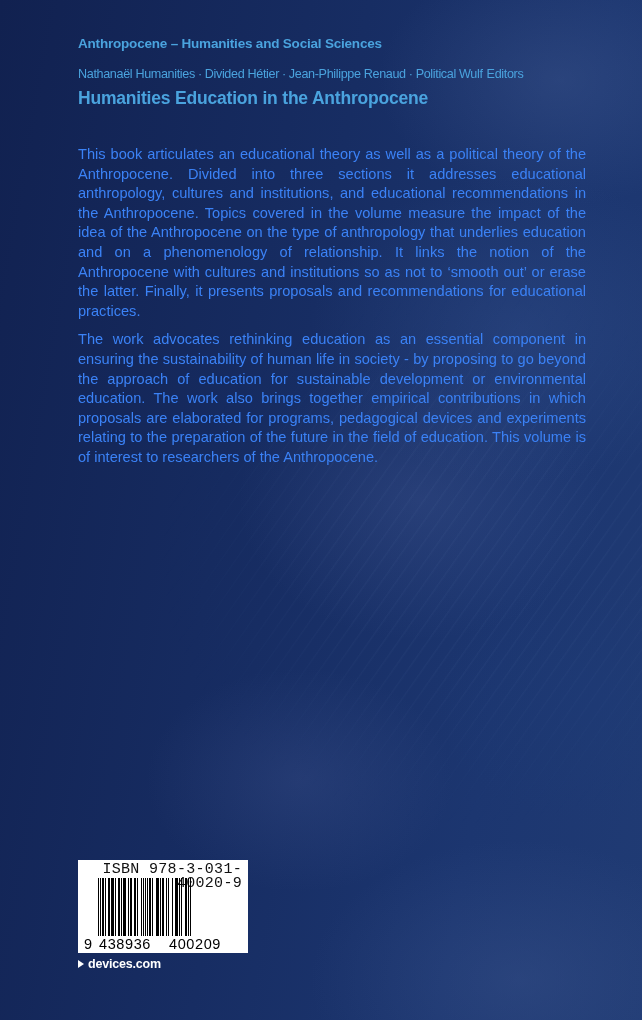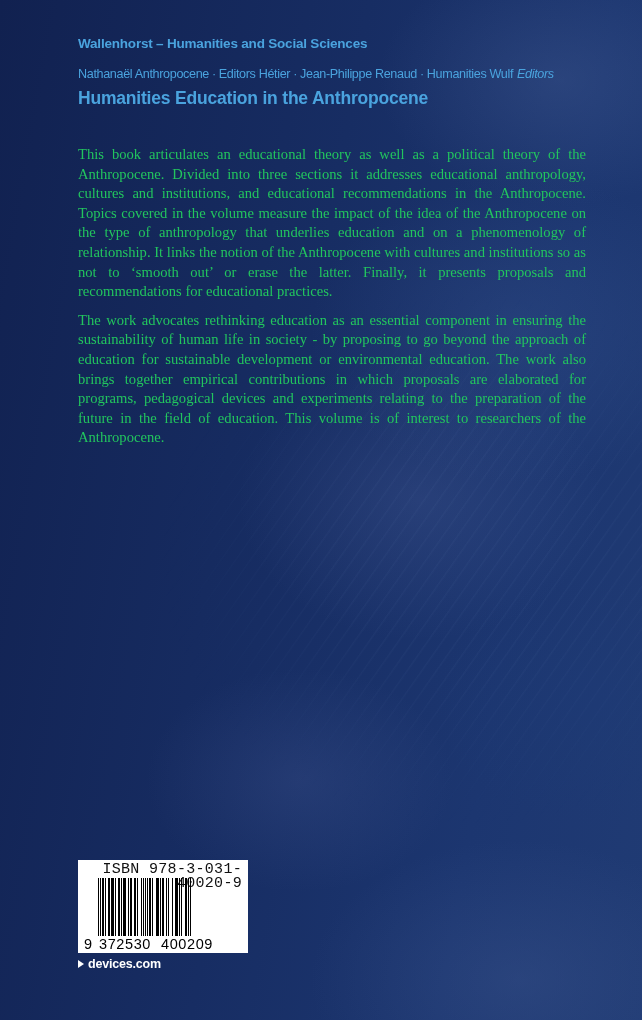--- a/index.html
+++ b/index.html
@@ -29,31 +29,31 @@
     .series {
       position: absolute; left: 78px; top: 36px;
       color: #4aa3de; font-weight: bold; font-size: 13.5px;
       letter-spacing: -0.2px;
     }
     .editors {
       position: absolute; left: 78px; top: 67px;
       color: #4aa3de; font-size: 12.6px; letter-spacing: -0.35px;
       white-space: nowrap;
     }
-    .editors .role { font-style: italic; margin-left: 4px; }
+    .editors .role { margin-left: 4px; }
     .editors .sep { margin: 0 3px; }
     .title {
       position: absolute; left: 78px; top: 88px;
       color: #4aa3de; font-weight: bold; font-size: 17.5px;
       letter-spacing: -0.2px;
     }
     .blurb {
       position: absolute; left: 78px; top: 145px; width: 508px;
-      color: #22c55e;
-      font-family: Liberation Serif, serif;
+      color: #3b82f6;
+      font-family: Liberation Sans, sans-serif;
       font-size: 14.6px; line-height: 19.6px;
       text-align: justify;
     }
     .blurb p { margin-bottom: 9px; }
     .barcode-box {
       position: absolute; left: 78px; top: 860px; width: 170px; height: 93px;
       background: #ffffff;
       padding: 3px 6px 0 6px;
     }
     .isbn {
@@ -68,42 +68,42 @@
     .bars span.gap { background: transparent; }
     .bars span.guard { height: 112%; }
     .digits {
       position: absolute; left: 0; right: 0; bottom: 1px;
       font-family: "Liberation Sans", sans-serif; font-size: 14.5px; color: #000;
       display: flex; align-items: flex-end; padding-left: 6px;
       line-height: 16px;
     }
     .digits .d1 { width: 14px; }
     .digits .grp { background: #fff; padding: 0 1px; letter-spacing: 0.6px; }
-    .digits .grp2 { margin-left: 8px; }
+    .digits .grp2 { margin-left: 16px; }
     .springer {
       position: absolute; left: 78px; top: 957px;
       color: #ffffff; font-weight: bold; font-size: 12.5px; letter-spacing: -0.2px;
       display: flex; align-items: center;
     }
     .springer .arrow {
       width: 0; height: 0; border-left: 6px solid #fff;
       border-top: 4.5px solid transparent; border-bottom: 4.5px solid transparent;
       margin-right: 4px;
     }
   </style>
 </head>
 <body>
 
 <div class="bg"></div>
 <div class="streaks"></div>
 
-<div class="series">Wallenhorst – Humanities and Social Sciences</div>
+<div class="series">Anthropocene – Humanities and Social Sciences</div>
 
 <div class="editors">
-  <span>Nathanaël Anthropocene</span><span class="sep">·</span><span>Editors Hétier</span><span class="sep">·</span><span>Jean-Philippe Renaud</span><span class="sep">·</span><span>Humanities Wulf</span><span class="role">Editors</span>
+  <span>Nathanaël Humanities</span><span class="sep">·</span><span>Divided Hétier</span><span class="sep">·</span><span>Jean-Philippe Renaud</span><span class="sep">·</span><span>Political Wulf</span><span class="role">Editors</span>
 </div>
 
 <div class="title">Humanities Education in the Anthropocene</div>
 
 <div class="blurb">
   <p>This book articulates an educational theory as well as a political theory of the Anthropocene. Divided into three sections it addresses educational anthropology, cultures and institutions, and educational recommendations in the Anthropocene. Topics covered in the volume measure the impact of the idea of the Anthropocene on the type of anthropology that underlies education and on a phenomenology of relationship. It links the notion of the Anthropocene with cultures and institutions so as not to ‘smooth out’ or erase the latter. Finally, it presents proposals and recommendations for educational practices.</p>
   <p>The work advocates rethinking education as an essential component in ensuring the sustainability of human life in society - by proposing to go beyond the approach of education for sustainable development or environmental education. The work also brings together empirical contributions in which proposals are elaborated for programs, pedagogical devices and experiments relating to the preparation of the future in the field of education. This volume is of interest to researchers of the Anthropocene.</p>
 </div>
 
 <div class="barcode-box">
@@ -169,21 +169,21 @@
       <span class="gap" style="width: 3.15px;"></span>
       <span style="width: 2.1px;"></span>
       <span class="gap" style="width: 1.05px;"></span>
       <span style="width: 1.05px;"></span>
       <span class="gap" style="width: 1.05px;"></span>
       <span style="width: 1.05px;"></span>
       <span class="gap" style="width: 1.05px;"></span>
     </div>
   <div class="digits">
     <span class="d1">9</span>
-    <span class="grp">372530</span>
+    <span class="grp">438936</span>
     <span class="grp grp2">400209</span>
   </div>
 </div>
 
 <div class="springer">
   <span class="arrow"></span>
   <span>devices.com</span>
 </div>
 
 </body></html>

